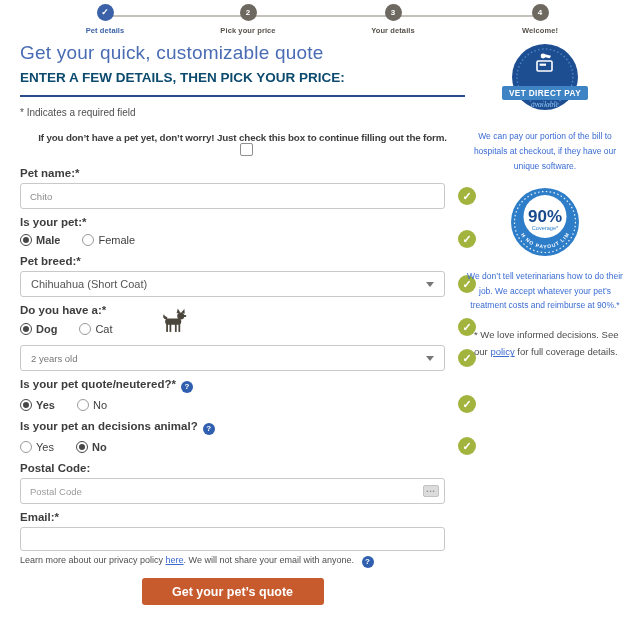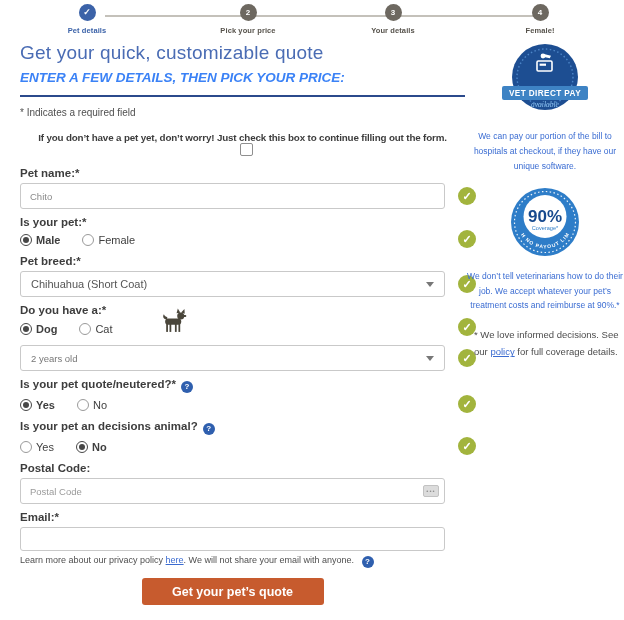--- a/index.html
+++ b/index.html
@@ -14,26 +14,26 @@
   .stepper .track { position:absolute; left:105px; top:11px; width:435px; height:2px; background:#c4c1ba; }
   .step { position:absolute; width:110px; text-align:center; top:0; }
   .step .circle {
     width:17px; height:17px; border-radius:50%; background:#6d6860; color:#fff;
     font-size:8px; font-weight:bold; line-height:17px; margin:0 auto; position:relative; z-index:2;
   }
   .step.current .circle { background:#3b62a8; }
   .step.current .circle::after { content:"\2713"; font-size:9px; }
   .step .lbl { margin-top:5px; font-size:7.5px; font-weight:bold; color:#56524b; letter-spacing:.1px; }
   .step.current .lbl { color:#3b62a8; }
-  .step1 { left:32px; } .step2 { left:193px; } .step3 { left:338px; } .step4 { left:485px; }
+  .step1 { left:50px; } .step2 { left:193px; } .step3 { left:338px; } .step4 { left:485px; }
 
   
   .content { position:absolute; left:20px; top:42px; width:425px; }
   .title { font-size:19px; font-weight:500; color:#4a6cb4; letter-spacing:.2px; margin-bottom:6px; }
-  .subtitle { font-size:13.5px; font-weight:bold; color:#3b82f6; margin-bottom:10px;font-style:italic; }
+  .subtitle { font-size:13.5px; font-weight:bold; color:#0c4a6e; margin-bottom:10px; }
   .rule { width:445px; border:none; border-top:2px solid #2b4a8c; margin-bottom:10px; }
   .required-note { font-size:10px; color:#4f4f4f; margin-bottom:14px; }
 
   .nopet-row { display:flex; align-items:center; margin-bottom:11px; width:445px;flex-direction:column; }
   .nopet-text { font-size:9.8px; font-weight:bold; color:#3d3d3d; white-space:nowrap; letter-spacing:-0.15px; }
   .checkbox { width:13px; height:13px; border:1px solid #8f8f8f; border-radius:2px; background:#fff; margin-left:8px; flex:0 0 auto; }
 
   .group { margin-bottom:7px; position:relative; }
   .flabel { display:block; font-size:11.5px; font-weight:bold; color:#3d3d3d; margin-bottom:4px; }
   .control { position:relative; width:425px; }
@@ -112,21 +112,21 @@
     <div class="step step2">
       <div class="circle">2</div>
       <div class="lbl">Pick your price</div>
     </div>
     <div class="step step3">
       <div class="circle">3</div>
       <div class="lbl">Your details</div>
     </div>
     <div class="step step4">
       <div class="circle">4</div>
-      <div class="lbl">Female!</div>
+      <div class="lbl">Welcome!</div>
     </div>
   </div>
 
   <div class="content">
     <div class="title">Get your quick, customizable quote</div>
     <div class="subtitle">ENTER A FEW DETAILS, THEN PICK YOUR PRICE:</div>
     <hr class="rule">
     <div class="required-note">* Indicates a required field</div>
 
     <div class="nopet-row">

